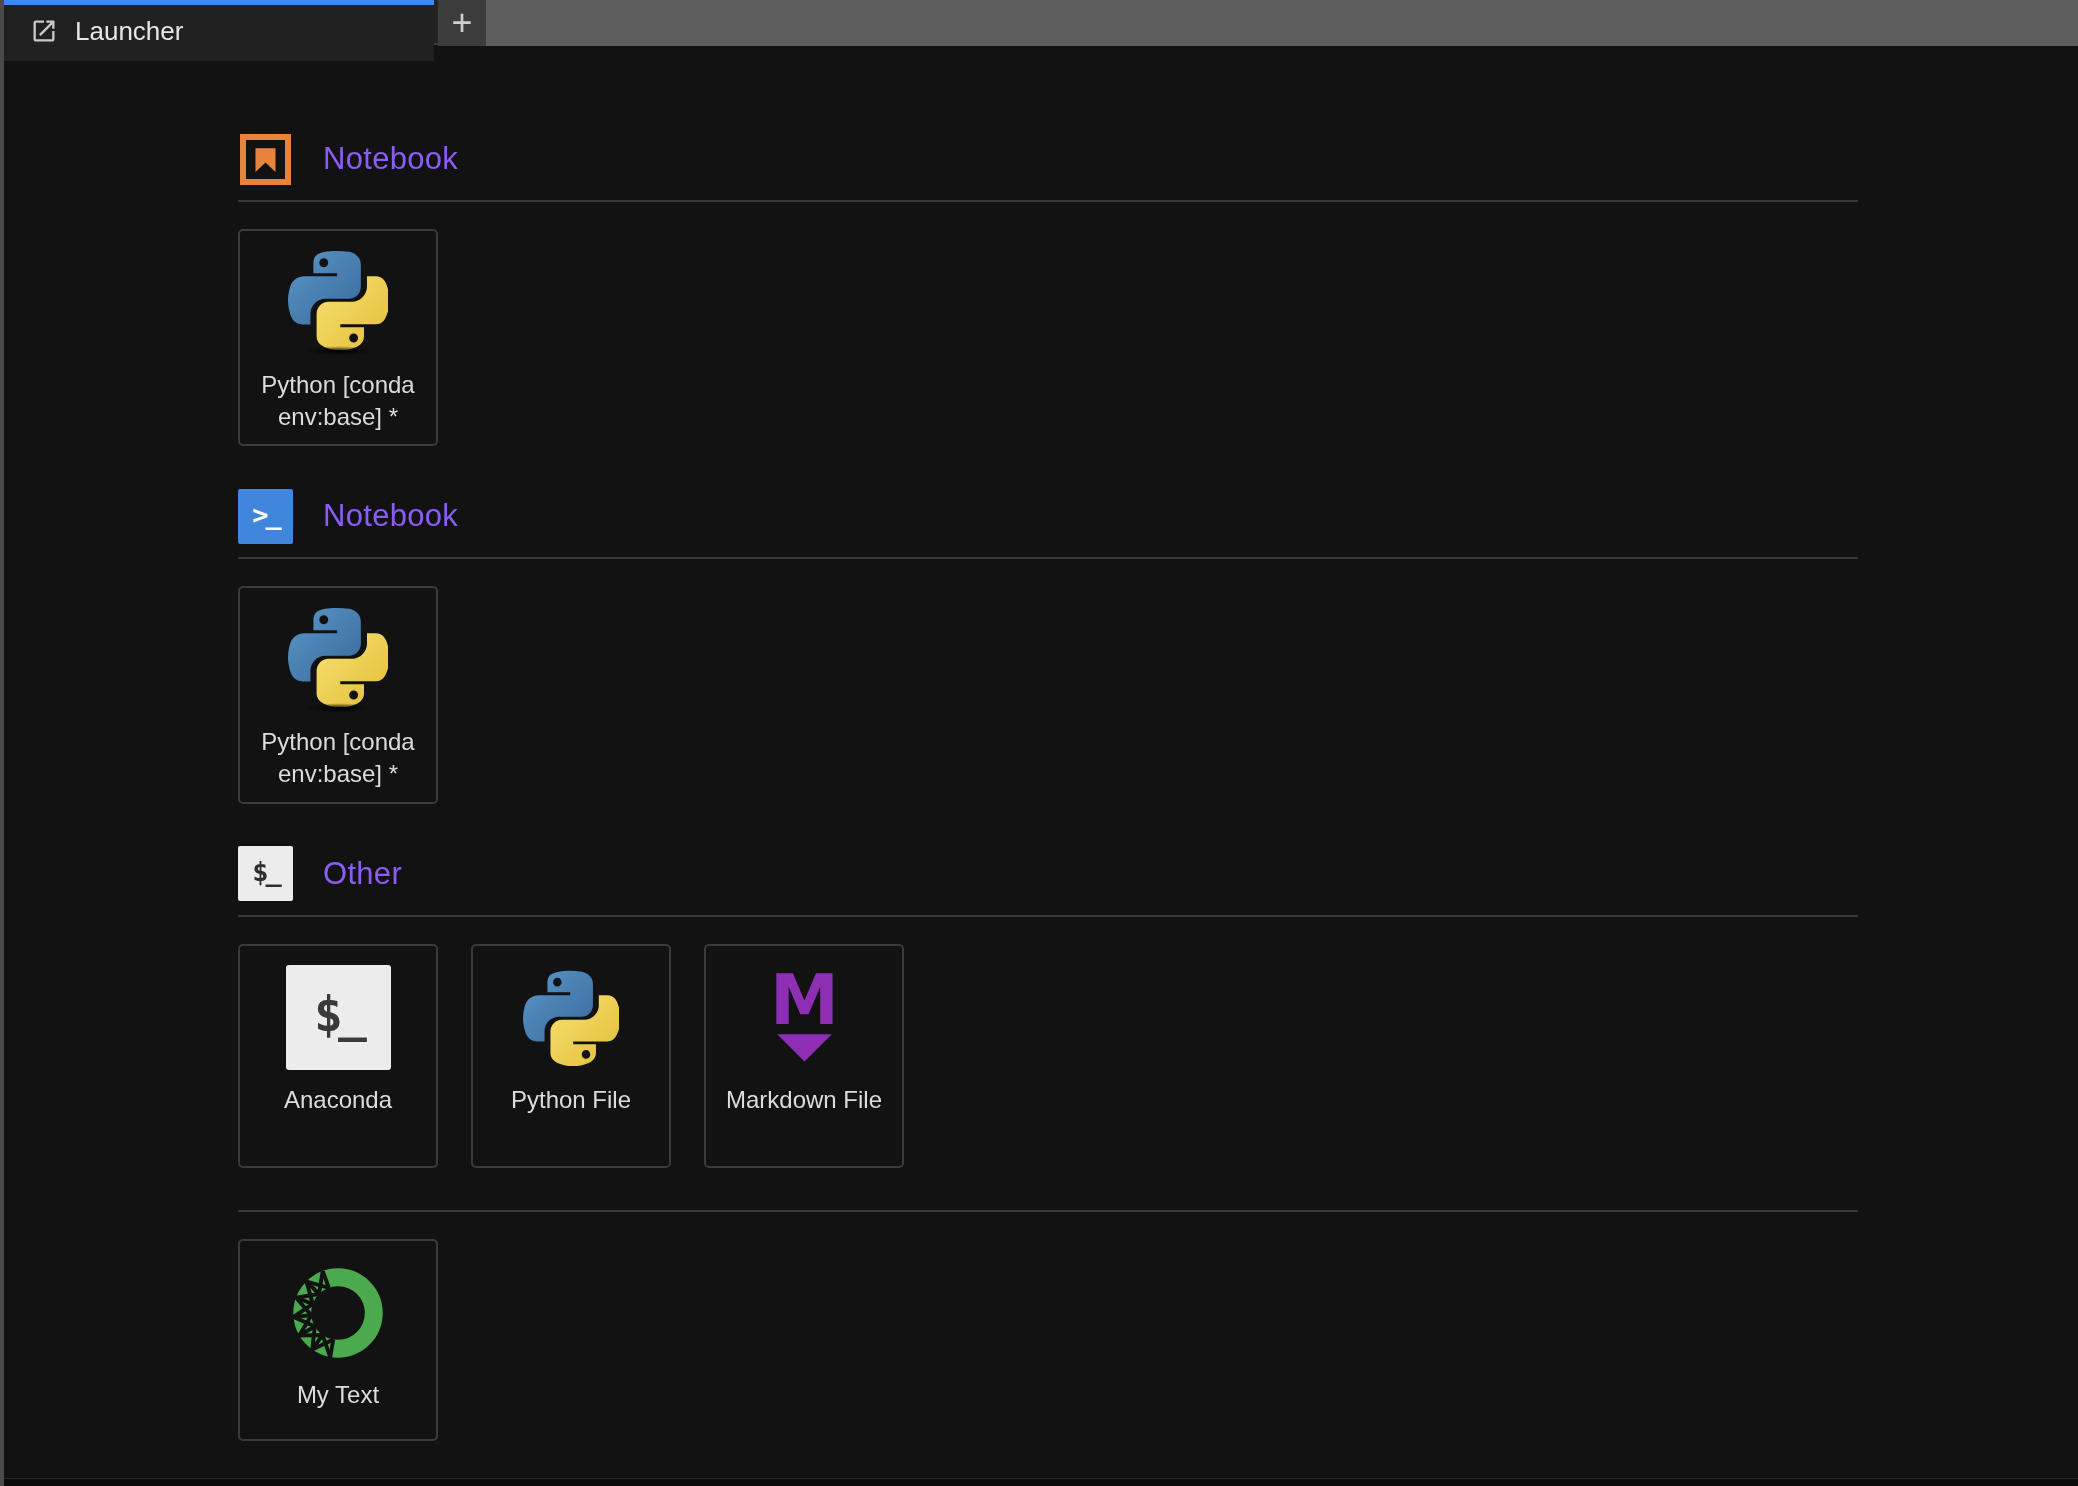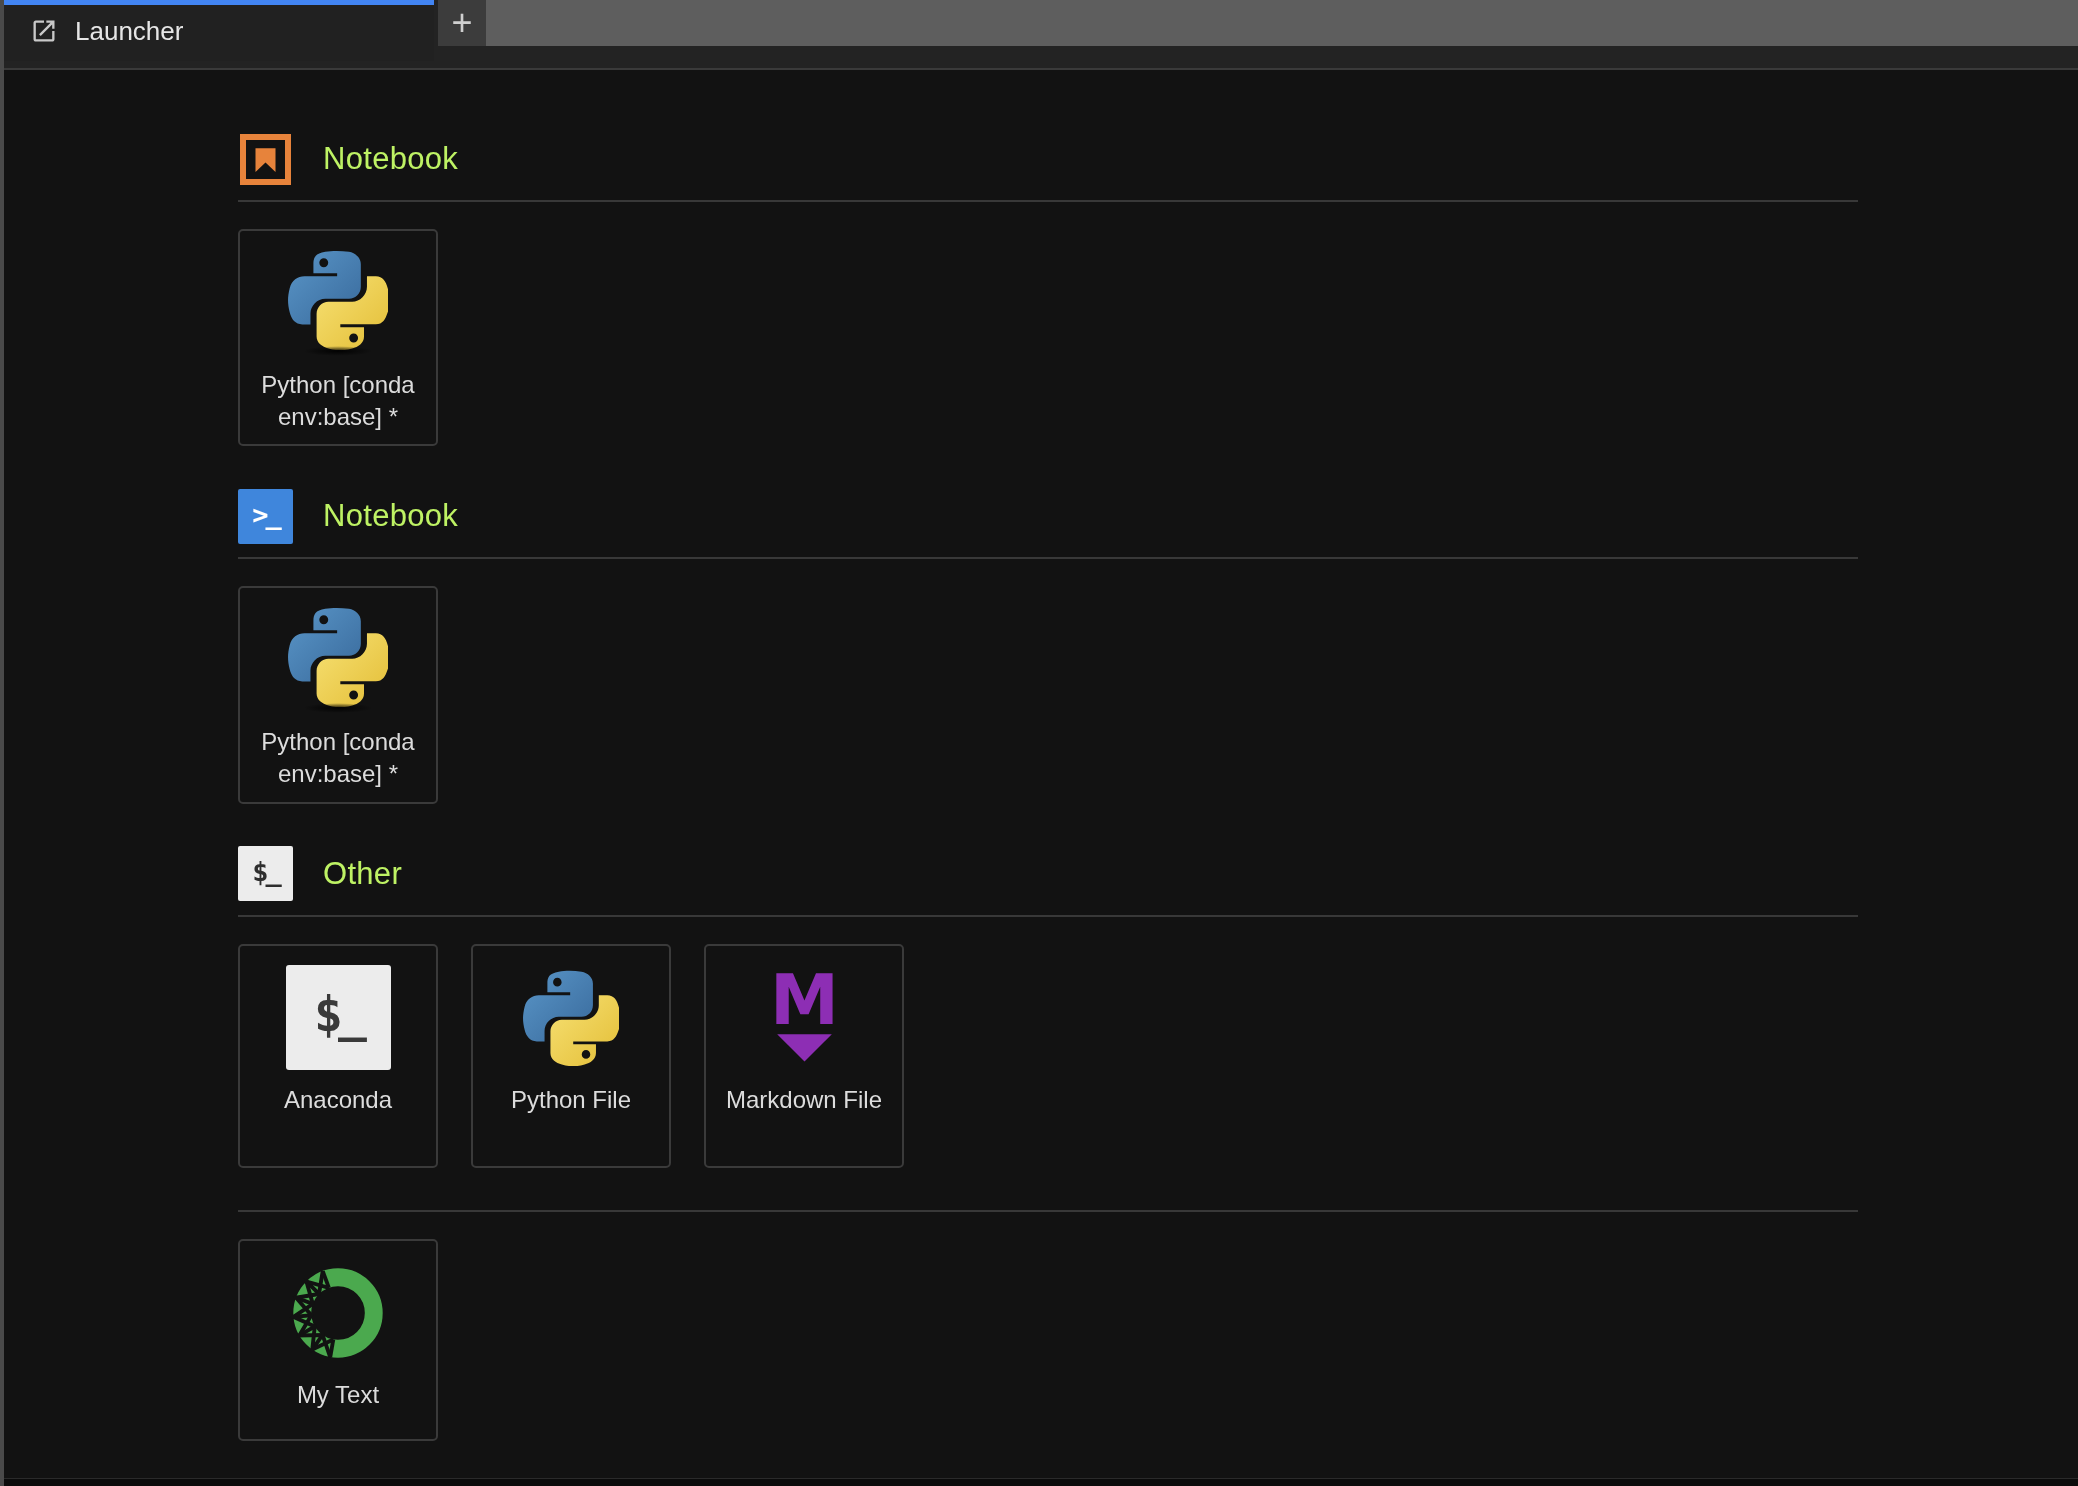--- a/index.html
+++ b/index.html
@@ -9,21 +9,21 @@
     font-family:"Liberation Sans","DejaVu Sans",sans-serif;
     overflow:hidden;
     position:relative;
   }
   .left-strip {
     position:absolute; left:0; top:0; width:4px; height:100%;
     background:#4a4a4a; z-index:6;
   }
   
   .tabbar {
-    position:absolute; top:0; left:4px; right:0; height:70px;
+    position:absolute; top:0; left:4px; right:0; height:45px;
     background:#232323; border-bottom:2px solid #3a3a3a;
     display:flex; align-items:flex-start; z-index:5;
   }
   .tab {
     width:430px; height:61px; background:#212121;
     border-top:5px solid #4285f4;
     display:flex; align-items:center; gap:15px;
     padding:0 20px 4px 26px; cursor:pointer;
   }
   .tab-icon { width:30px; height:30px; display:flex; align-items:center; }
@@ -39,21 +39,21 @@
   .content {
     position:absolute; top:63px; left:4px; right:0; bottom:0;
     background:#121212; padding:68px 0 0 234px; overflow:hidden;
   }
   .section { margin-bottom:42px; }
   .section-header { display:flex; align-items:center; gap:30px; height:56px; }
   .section-icon {
     width:55px; height:55px; flex:0 0 55px;
     display:flex; align-items:center; justify-content:center;
   }
-  .section-title { color:#bef264; font-size:31px; letter-spacing:.3px; }
+  .section-title { color:#8b5cf6; font-size:31px; letter-spacing:.3px; }
   .section-divider { width:1620px; height:2px; background:#383838; margin-top:13px; }
   .cards { display:flex; gap:33px; margin-top:27px; }
   .card {
     width:200px; min-height:202px;
     border:2px solid #3a3a3a; border-radius:5px;
     display:flex; flex-direction:column; align-items:center;
     padding:16px 2px 12px; cursor:pointer; background:#121212;
   }
   .cards.tall .card { min-height:224px; }
   .card-icon {

